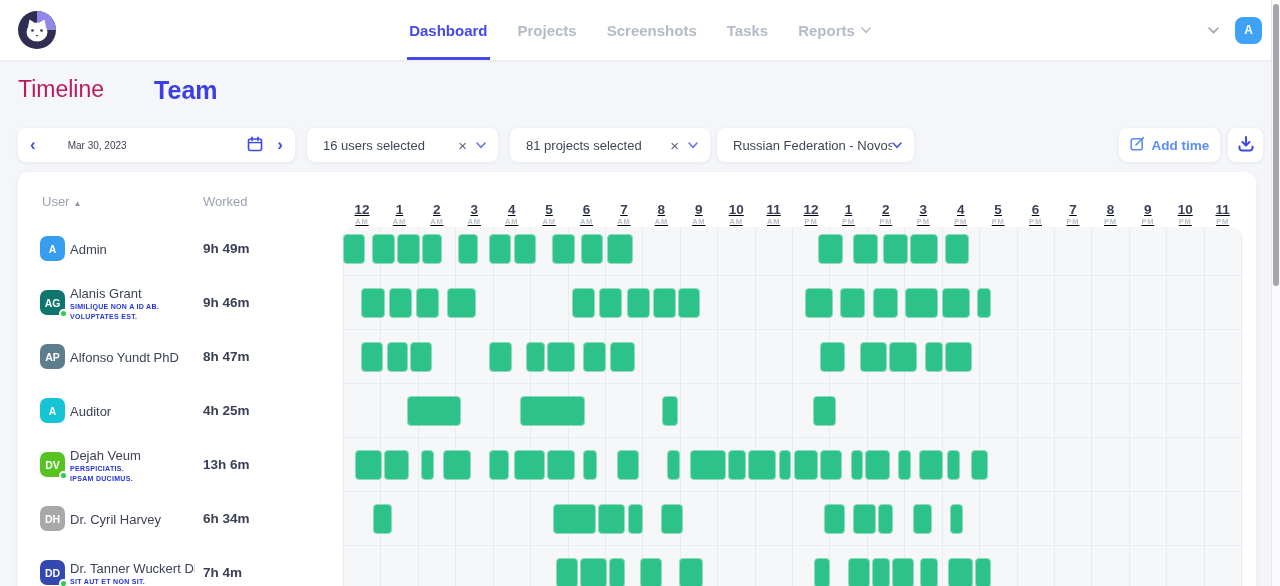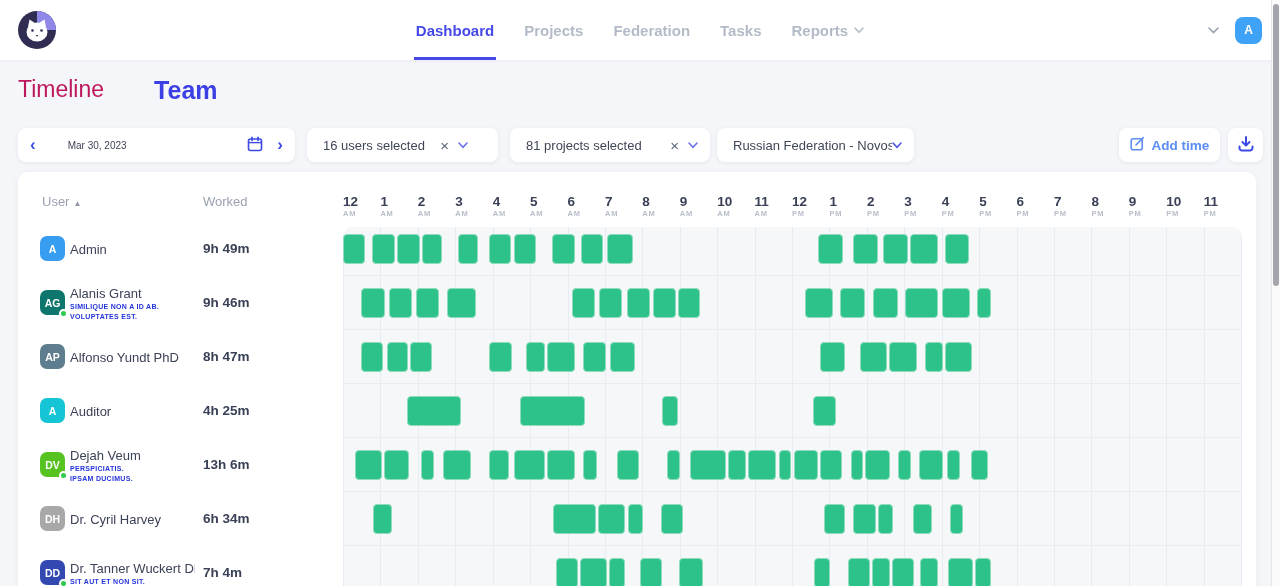--- a/index.html
+++ b/index.html
@@ -30,41 +30,41 @@
 
   
   .filters { position:absolute; left:0; top:128px; width:1280px; height:34px; }
   .fbox { position:absolute; top:0; height:34px; background:#fff; border-radius:8px;
     box-shadow:0 1px 4px rgba(25,39,80,.08); display:flex; align-items:center;
     font-size:13px; color:#3f4757; }
   .date-box { left:18px; width:277px; padding:0 12px; }
   .date-prev,.date-next { color:#3d49e5; font-size:17px; font-weight:700; cursor:pointer; }
   .date-value { flex:0 0 auto; margin-left:32px; font-size:10px; color:#3f4455; }
   .date-box .cal { margin-left:auto; margin-right:14px; cursor:pointer; }
-  .users-box  { left:307px; width:191px; padding:0 30px 0 16px; }
+  .users-box  { left:307px; width:191px; padding:0 12px 0 16px; }
   .projects-box { left:510px; width:200px; padding:0 12px 0 16px; }
   .tz-box { left:717px; width:197px; padding:0 12px 0 16px; cursor:pointer; }
   .fbox .val { flex:1 1 auto; white-space:nowrap; overflow:hidden; }
   .clear-x { color:#5d6676; font-size:15px; margin-right:9px; cursor:pointer; }
   .chev { cursor:pointer; display:flex; }
   .add-time-btn { left:1119px; width:101px; justify-content:center; gap:7px;
     color:#5b8df2; font-weight:700; font-size:13.5px; cursor:pointer; }
   .download-btn { left:1228px; width:35px; justify-content:center; cursor:pointer; }
 
   
   .card { position:absolute; left:18px; top:172px; width:1238px; height:420px;
     background:#fff; border-radius:10px 10px 0 0;
     box-shadow:0 2px 8px rgba(30,40,80,.05); }
   .col-head { position:absolute; top:22px; font-size:13px; color:#9aa1b0; }
   .user-head { left:24px; }
   .user-head .sort { font-size:8px; color:#8d94a5; margin-left:4px; }
   .worked-head { left:185px; }
 
   .hours-row { position:absolute; left:0; top:14px; height:36px; width:100%; }
-  .hour-cell { position:absolute; top:8px; width:38px; text-align:left; }
+  .hour-cell { position:absolute; top:16px; width:38px; text-align:center;text-decoration:underline; }
   .hour-num { font-size:13.5px; font-weight:700; color:#3a4157; line-height:15px; }
   .hour-mer { font-size:7.5px; font-weight:700; color:#b8bec9; letter-spacing:.8px; }
 
   .grid-panel { position:absolute; left:325px; top:55px; width:899px; bottom:0;
     background:#f6f7f9; border-radius:10px 10px 0 0;
     background-image:repeating-linear-gradient(to right,
       #e8ebf3 0, #e8ebf3 1px, transparent 1px, transparent 37.42px); }
 
   .rows { position:absolute; left:0; top:50px; width:100%; }
   .trow { position:relative; width:100%; height:54px; }
@@ -109,21 +109,21 @@
     </svg>
   </div>
   <div class="nav-items" id="nav-items">
       <div class="nav-item active">
         <span>Dashboard</span>
       </div>
       <div class="nav-item">
         <span>Projects</span>
       </div>
       <div class="nav-item">
-        <span>Federation</span>
+        <span>Screenshots</span>
       </div>
       <div class="nav-item">
         <span>Tasks</span>
       </div>
       <div class="nav-item">
         <span>Reports</span>
         <span class="chev">
           <svg width="10" height="7" viewBox="0 0 10 7">
             <polyline points="1,1 5,5.3 9,1" fill="none" stroke="#b7bdc9" stroke-width="1.6" stroke-linecap="round"></polyline>
           </svg>

